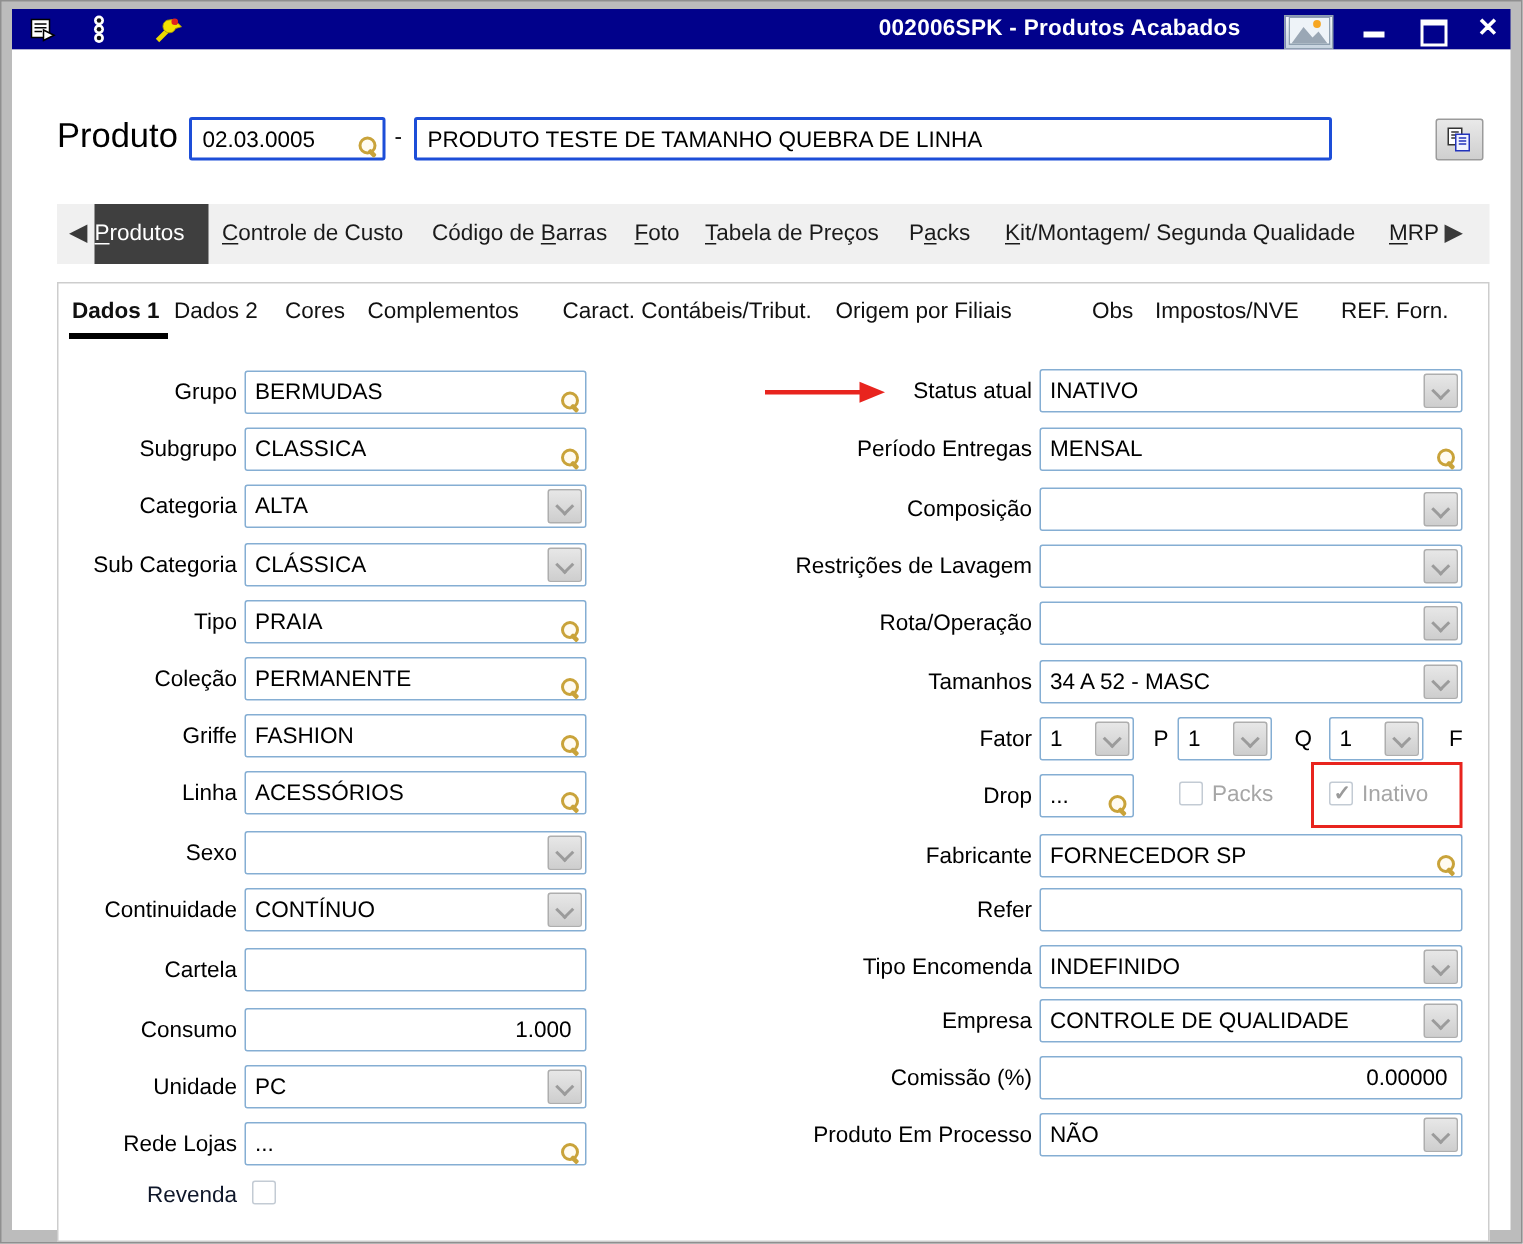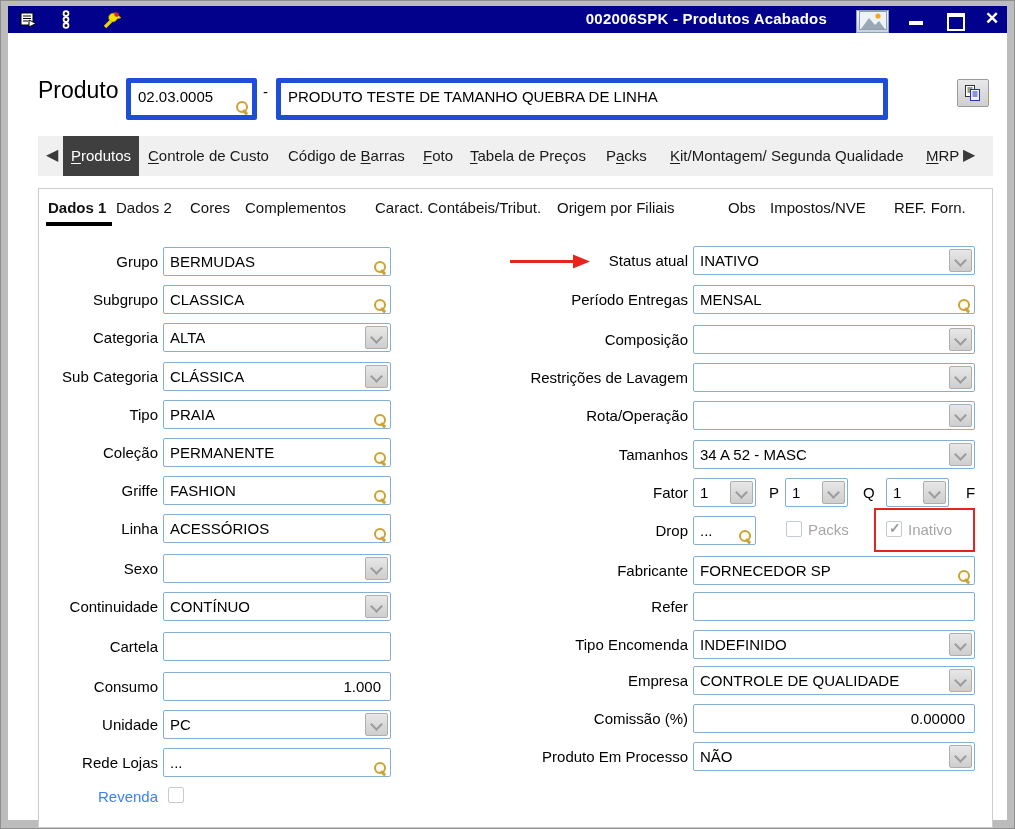--- a/index.html
+++ b/index.html
@@ -18,47 +18,47 @@
   .img-btn { position:absolute; left:848px; top:4px; width:33px; height:23px;
              background:linear-gradient(#f5f8fb,#c7d4e0); border:1px solid #8fa0b0; text-align:center; }
   .wc { position:absolute; top:0; height:27px; width:30px; cursor:pointer; }
   .wc-min::after { content:""; position:absolute; left:8px; top:15px; width:14px; height:4px; background:#fff; }
   .wc-max::after { content:""; position:absolute; left:8px; top:7px; width:14px; height:12px;
                    border:2px solid #fff; border-top-width:4px; }
   .wc-close { color:#fff; font-weight:bold; font-size:17px; line-height:26px; text-align:center; }
 
   
   .prod-label { position:absolute; left:30px; top:44px; font-size:23px; color:#000; }
-  .hfield { position:absolute; top:45px; height:42px; background:#fff; border:5px solid #1d4ed8; border-radius:2px; }
+  .hfield { position:absolute; top:45px; height:29px; background:#fff; border:2px solid #1d4ed8; border-radius:2px; }
   .hfield .val { position:absolute; left:7px; right:18px; top:0; line-height:27px; font-size:15px; white-space:nowrap; overflow:hidden; }
   .dash { position:absolute; left:255px; top:50px; font-size:15px; color:#000; }
   .copy-btn { position:absolute; left:949px; top:46px; width:32px; height:28px;
               background:linear-gradient(#e9e9e9,#cfcfcf); border:1px solid #9b9b9b; border-radius:2px; text-align:center; padding-top:4px; cursor:pointer; }
 
   
   .tabstrip { position:absolute; left:30px; top:103px; width:955px; height:40px; background:#f0f0f0; }
   .tab-arrow { position:absolute; top:9px; font-size:16px; color:#3a3a3a; cursor:pointer; }
   .tab { position:absolute; top:0; height:40px; line-height:40px; font-size:15px; color:#1a1a1a; cursor:pointer; white-space:nowrap; }
-  .tab.active { background:#3f3f3f; color:#fff; text-align:center; }
+  .tab.active { background:#3f3f3f; color:#fff; text-align:left; }
   .tab u { text-underline-offset:2px; }
 
   
   .panel { position:absolute; left:30px; top:155px; width:955px; height:640px; background:#fff; border:1px solid #cdcdcd; }
   .subtab { position:absolute; top:164px; font-size:15px; color:#111; line-height:22px; cursor:pointer; white-space:nowrap; }
   .subtab.active { font-weight:bold; }
   .subtab-underline { position:absolute; left:38px; top:189px; width:66px; height:4px; background:#000; }
 
   
   .row { position:absolute; height:29px; }
   .row-l { left:30px;  width:413px; }
   .row-r { left:500px; width:467px; }
   .lbl { position:absolute; left:0; top:0; line-height:29px; font-size:15px; color:#000; text-align:right; white-space:nowrap; }
   .row-l .lbl { width:120px;padding-left:12px; }
   .row-r .lbl { width:180px; }
-  .lbl.dis { color:#3b82f6; }
+  .lbl.dis { color:#0f172a; }
   .field { position:absolute; top:0; height:29px; background:#fff; border:1px solid #85aed3; border-radius:2px; }
   .row-l .field { left:125px; width:228px; }
   .row-r .field { left:185px; width:282px; }
   .field .val { position:absolute; left:6px; right:5px; top:0; line-height:27px; font-size:15px; color:#000; white-space:nowrap; overflow:hidden; }
   .field.combo .val { right:28px; }
   .field.num .val { text-align:right; right:9px; }
   .field.small { width:63px !important; }
 
   .btn-combo { position:absolute; top:2px; right:2px; bottom:2px; width:23px;
                background:linear-gradient(#e7e7e7,#cecece); border:1px solid #aeaeae; border-radius:2px; cursor:pointer; }

